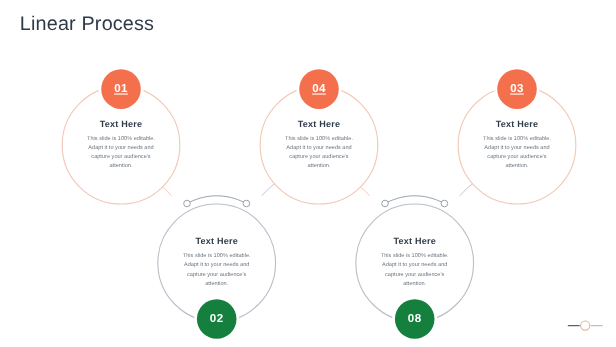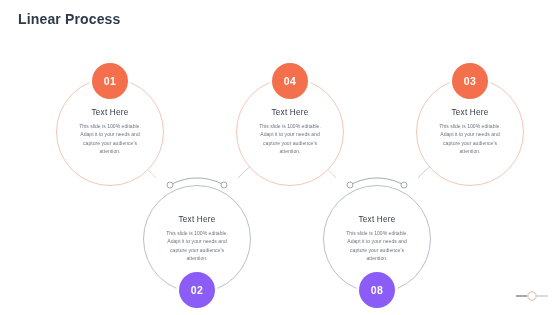--- a/index.html
+++ b/index.html
@@ -21,22 +21,22 @@
     width: 560px;
     height: 315px;
     background: #ffffff;
   }
 
   
   #title {
     position: absolute;
     left: 18px;
     top: 11px;
-    font-size: 14px;
-    font-weight: bold;
+    font-size: 18px;
+    font-weight: normal;
     color: #2e3a48;
     letter-spacing: 0.15px;
     white-space: nowrap;
   }
 
   
   #connectors {
     position: absolute;
     left: 0; top: 0;
     width: 560px;
@@ -64,21 +64,21 @@
 
   .node-text {
     position: absolute;
     left: 8px;
     right: 8px;
     top: 30px;
     text-align: center;
   }
   .node-heading {
     font-size: 8.2px;
-    font-weight: normal;
+    font-weight: bold;
     color: #2e3a48;
     letter-spacing: 0.2px;
     margin-bottom: 5px;
   }
   .node-body {
     font-size: 5.1px;
     line-height: 1.62;
     color: #6f7782;
     padding: 0 10px;
   }
@@ -92,25 +92,26 @@
     display: flex;
     align-items: center;
     justify-content: center;
     font-size: 10.5px;
     font-weight: bold;
     color: #ffffff;
     letter-spacing: 0.4px;
     box-shadow: 0 0 0 2.5px #ffffff;
   }
   .badge.orange { background: #f4704c; }
-  .badge.navy   { background: #8b5cf6; }
+  .badge.navy   { background: #15803d; }
 
   .node.top .badge {
     left: 36px;
     top: -15px;
+    text-decoration: underline;
   }
   .node.bottom .badge {
     left: 36px;
     bottom: -15px;
   }
 
   
   #corner-mark {
     position: absolute;
     right: 12px;

